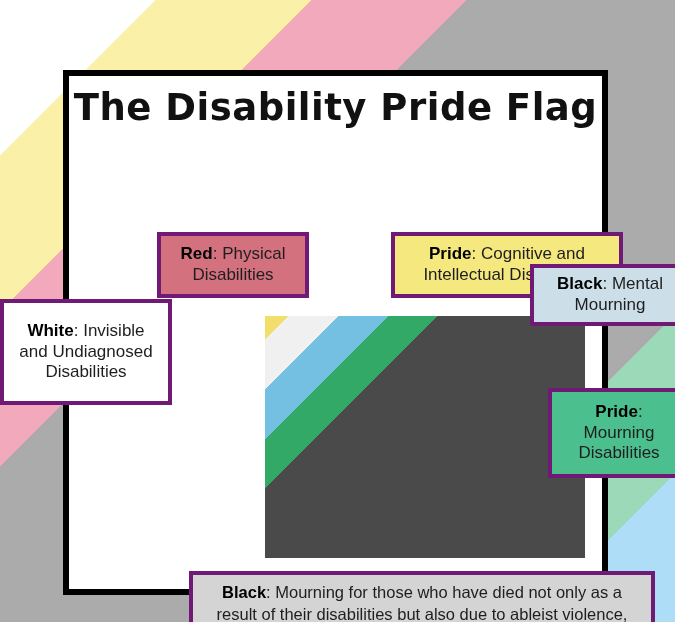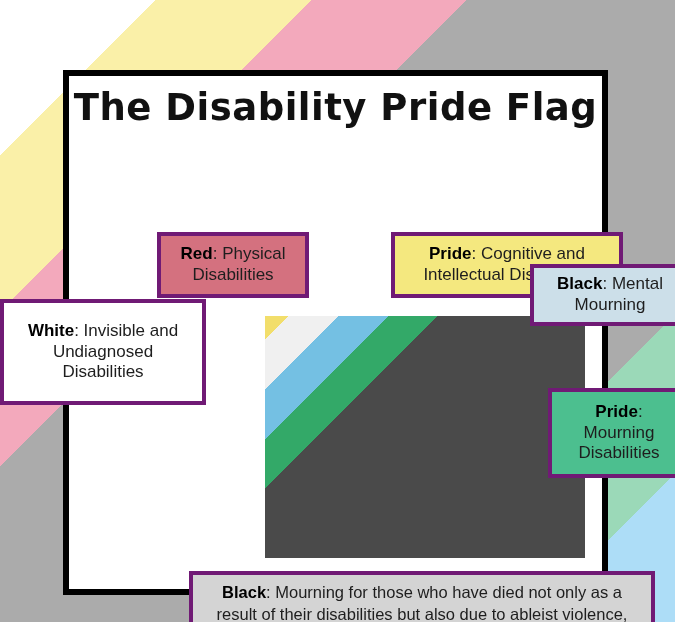--- a/index.html
+++ b/index.html
@@ -117,21 +117,21 @@
 
   #callout-red {
     left: 88px;  top: 156px;  width: 152px;  height: 66px;
     background: #D4717F;
   }
   #callout-yellow {
     left: 322px; top: 156px;  width: 232px;  height: 66px;
     background: #F4E87F;
   }
   #callout-white {
-    left: 0px;   top: 299px;  width: 206px;  height: 106px;
+    left: 0px;   top: 299px;  width: 172px;  height: 106px;
     background: #ffffff;
     align-items: center;
   }
   #callout-blue {
     left: 530px; top: 264px;  width: 160px;  height: 62px;
     background: #CCDFE9;
   }
   #callout-green {
     left: 548px; top: 388px;  width: 142px;  height: 90px;
     background: #4CBF8F;

